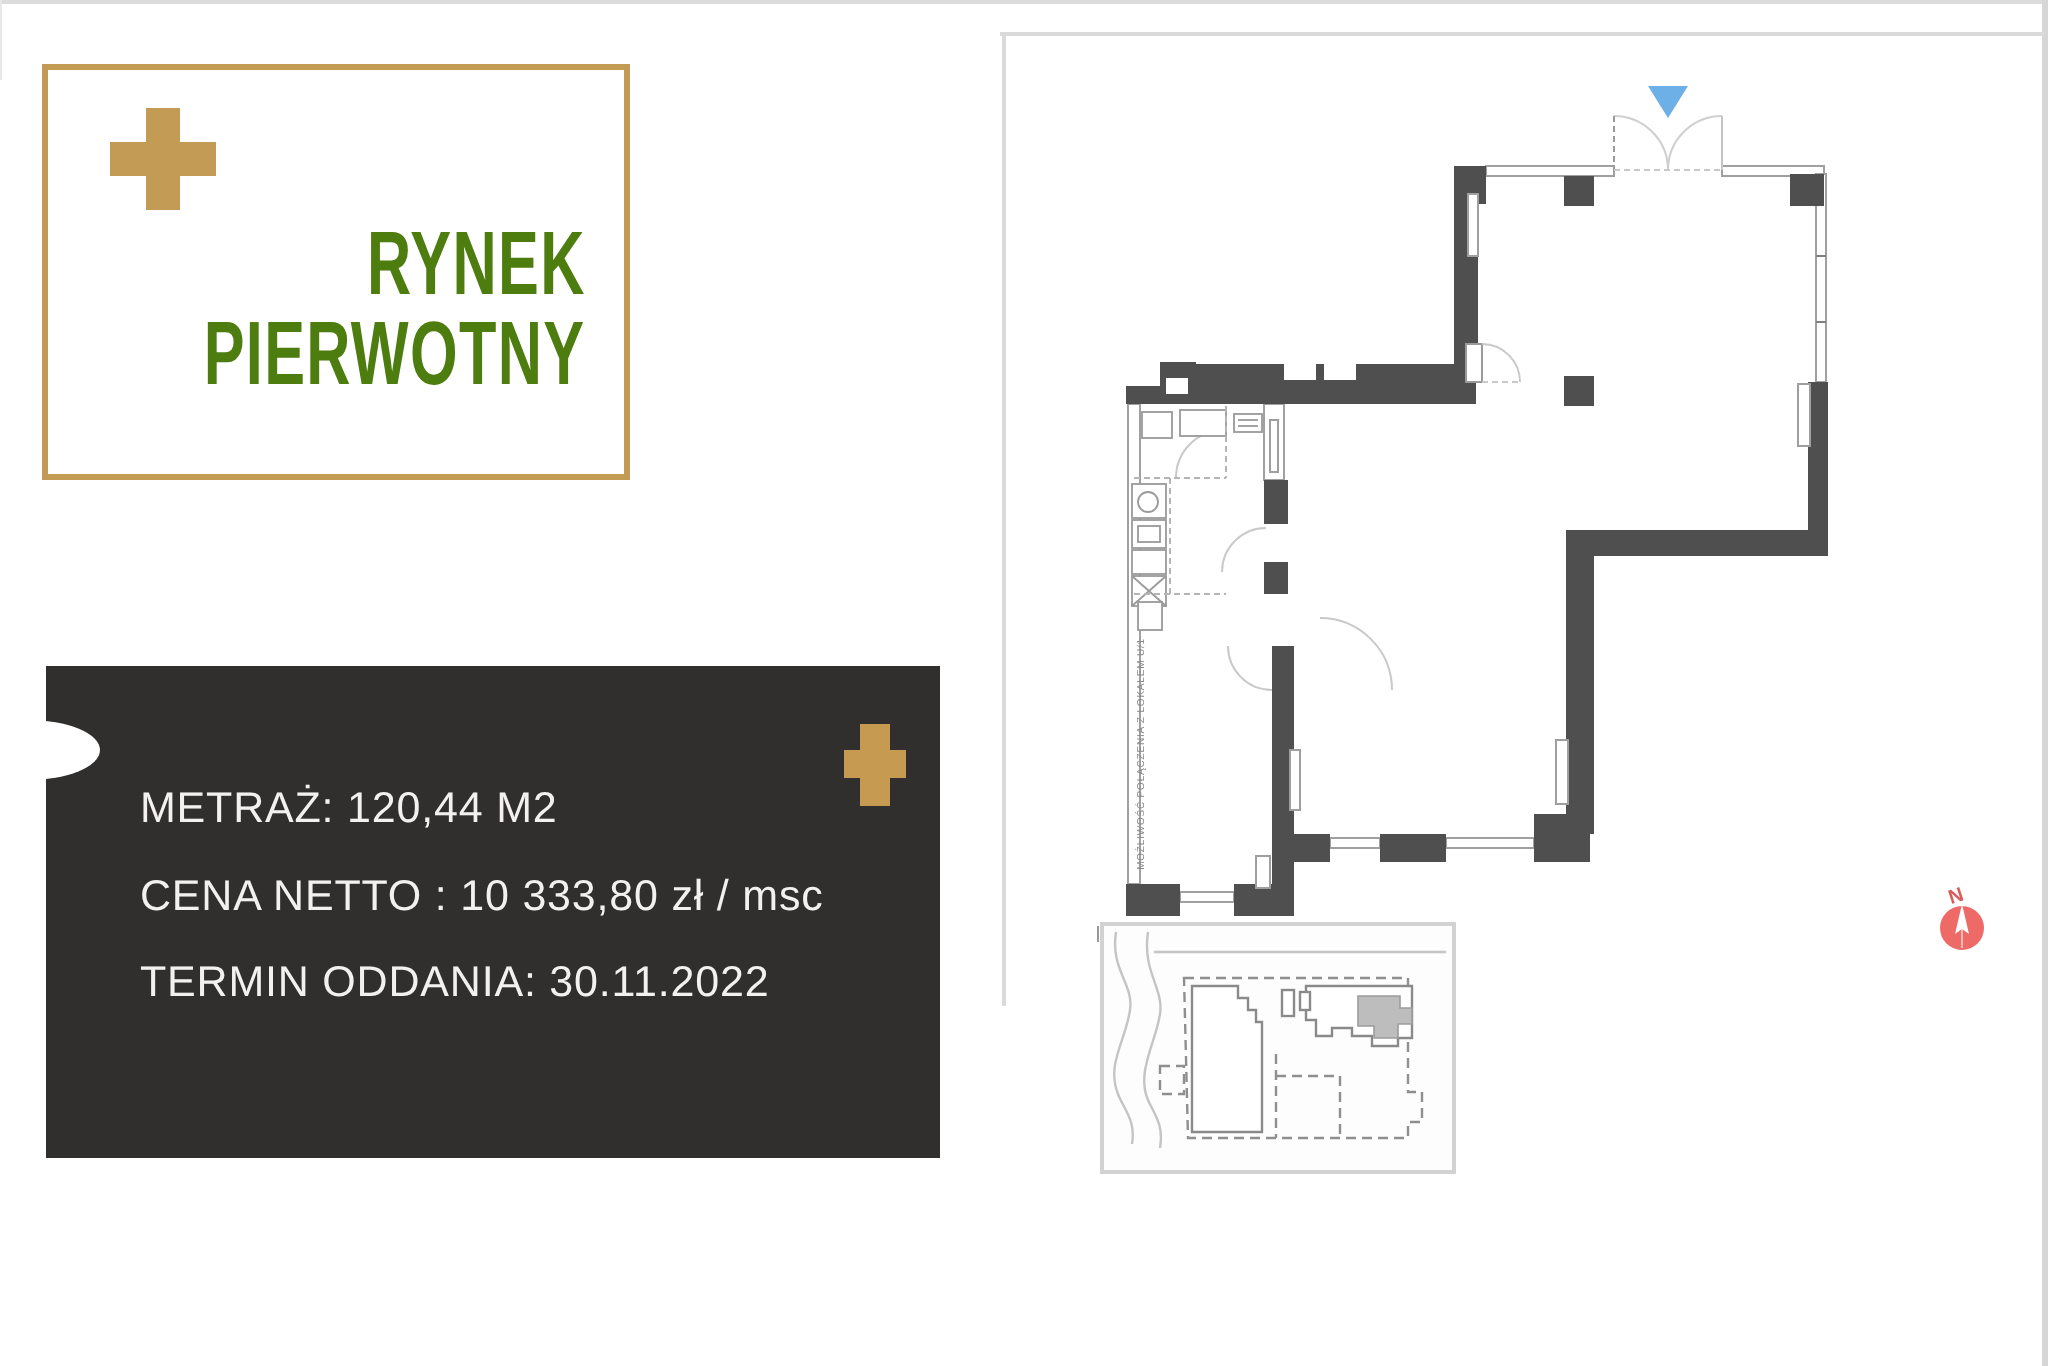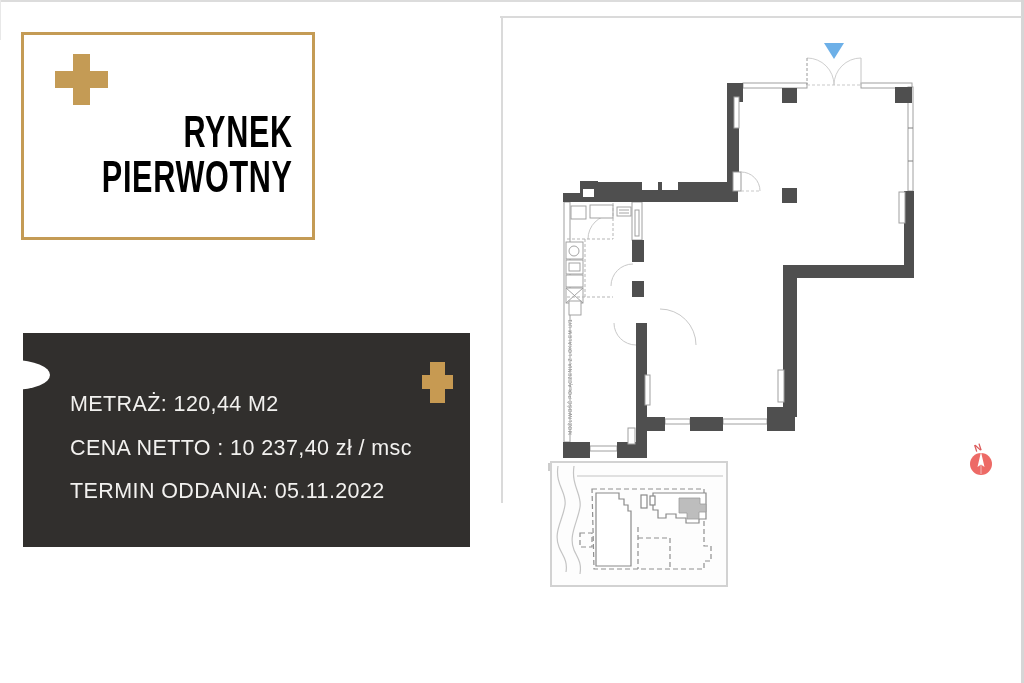--- a/index.html
+++ b/index.html
@@ -13,28 +13,28 @@
 
   
   .logo-card{
     position:absolute;left:21px;top:32px;width:288px;height:202px;
     border:3px solid #C49B55;background:#ffffff;
   }
   .logo-plus{position:absolute;left:31px;top:19px;width:53px;height:51px;}
   .logo-plus .h{position:absolute;left:0;top:17px;width:53px;height:17px;background:#C49B55;}
   .logo-plus .v{position:absolute;left:18px;top:0;width:17px;height:51px;background:#C49B55;}
   .logo-text{
-    position:absolute;right:19px;top:74px;text-align:right;color:#000000;
+    position:absolute;right:19px;top:74px;text-align:right;color:#4d7c0f;
     font-size:45px;line-height:45px;font-weight:700;letter-spacing:1px;
   }
   .logo-text span{display:inline-block;transform:scaleX(.68);transform-origin:right center;white-space:nowrap;}
 
   
   .info-card{
-    position:absolute;left:23px;top:333px;width:447px;height:214px;
+    position:absolute;left:23px;top:333px;width:447px;height:246px;
     background:#312F2D;
   }
   .info-notch{
     position:absolute;left:-45px;top:27px;width:72px;height:30px;background:#ffffff;border-radius:50%;
   }
   .info-plus{position:absolute;left:399px;top:29px;width:31px;height:41px;}
   .info-plus .h{position:absolute;left:0;top:13px;width:31px;height:14px;background:#C79A52;}
   .info-plus .v{position:absolute;left:8px;top:0;width:15px;height:41px;background:#C79A52;}
   .info-lines{
     position:absolute;left:47px;top:50px;color:#F2F1EF;
@@ -65,22 +65,22 @@
   </div>
 
   <div class="info-card">
     <div class="info-notch"></div>
     <div class="info-plus">
       <div class="h"></div>
       <div class="v"></div>
     </div>
     <div class="info-lines">
       <div>METRAŻ: 120,44 M2</div>
-      <div>CENA NETTO : 10 237,40 zł / msc</div>
-      <div>TERMIN ODDANIA: 05.11.2022</div>
+      <div>CENA NETTO : 10 333,80 zł / msc</div>
+      <div>TERMIN ODDANIA: 30.11.2022</div>
     </div>
   </div>
 
   <svg class="plan-svg" viewBox="0 0 1024 683">
 
     <g stroke="#dadada" stroke-width="2">
       <line x1="500" y1="17" x2="1022" y2="17"></line>
       <line x1="502" y1="17" x2="502" y2="503"></line>
     </g>
 

